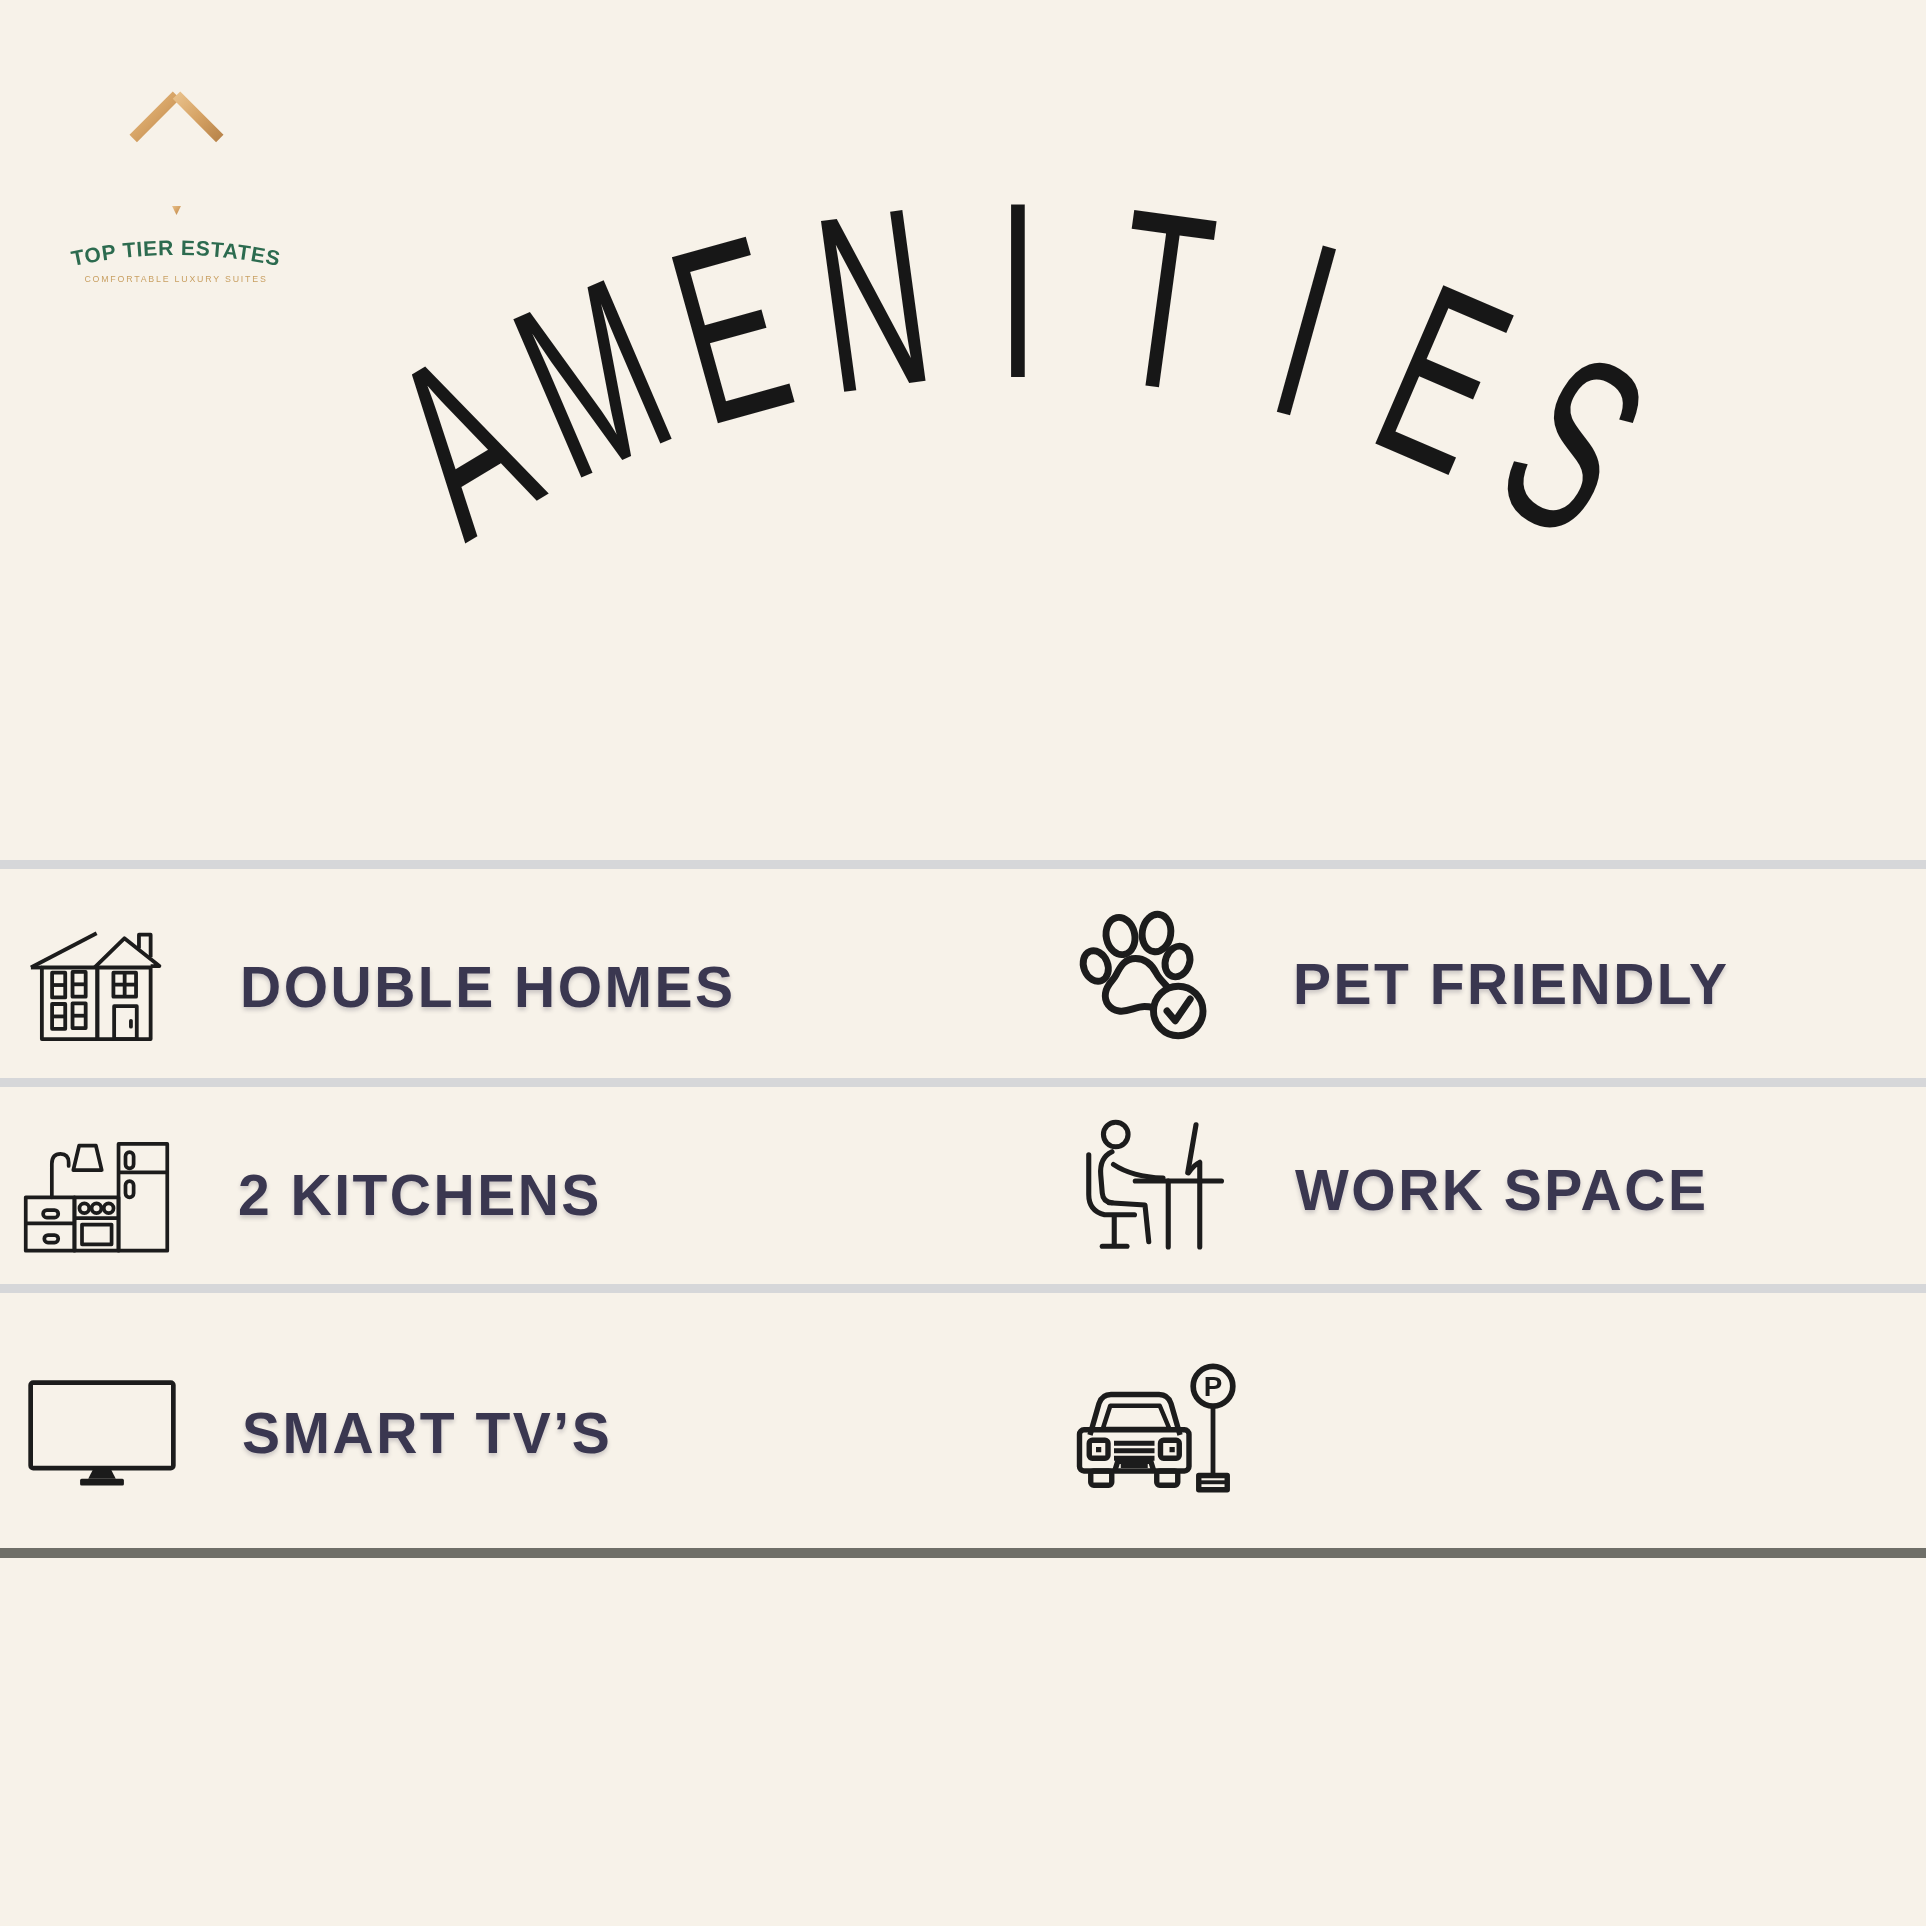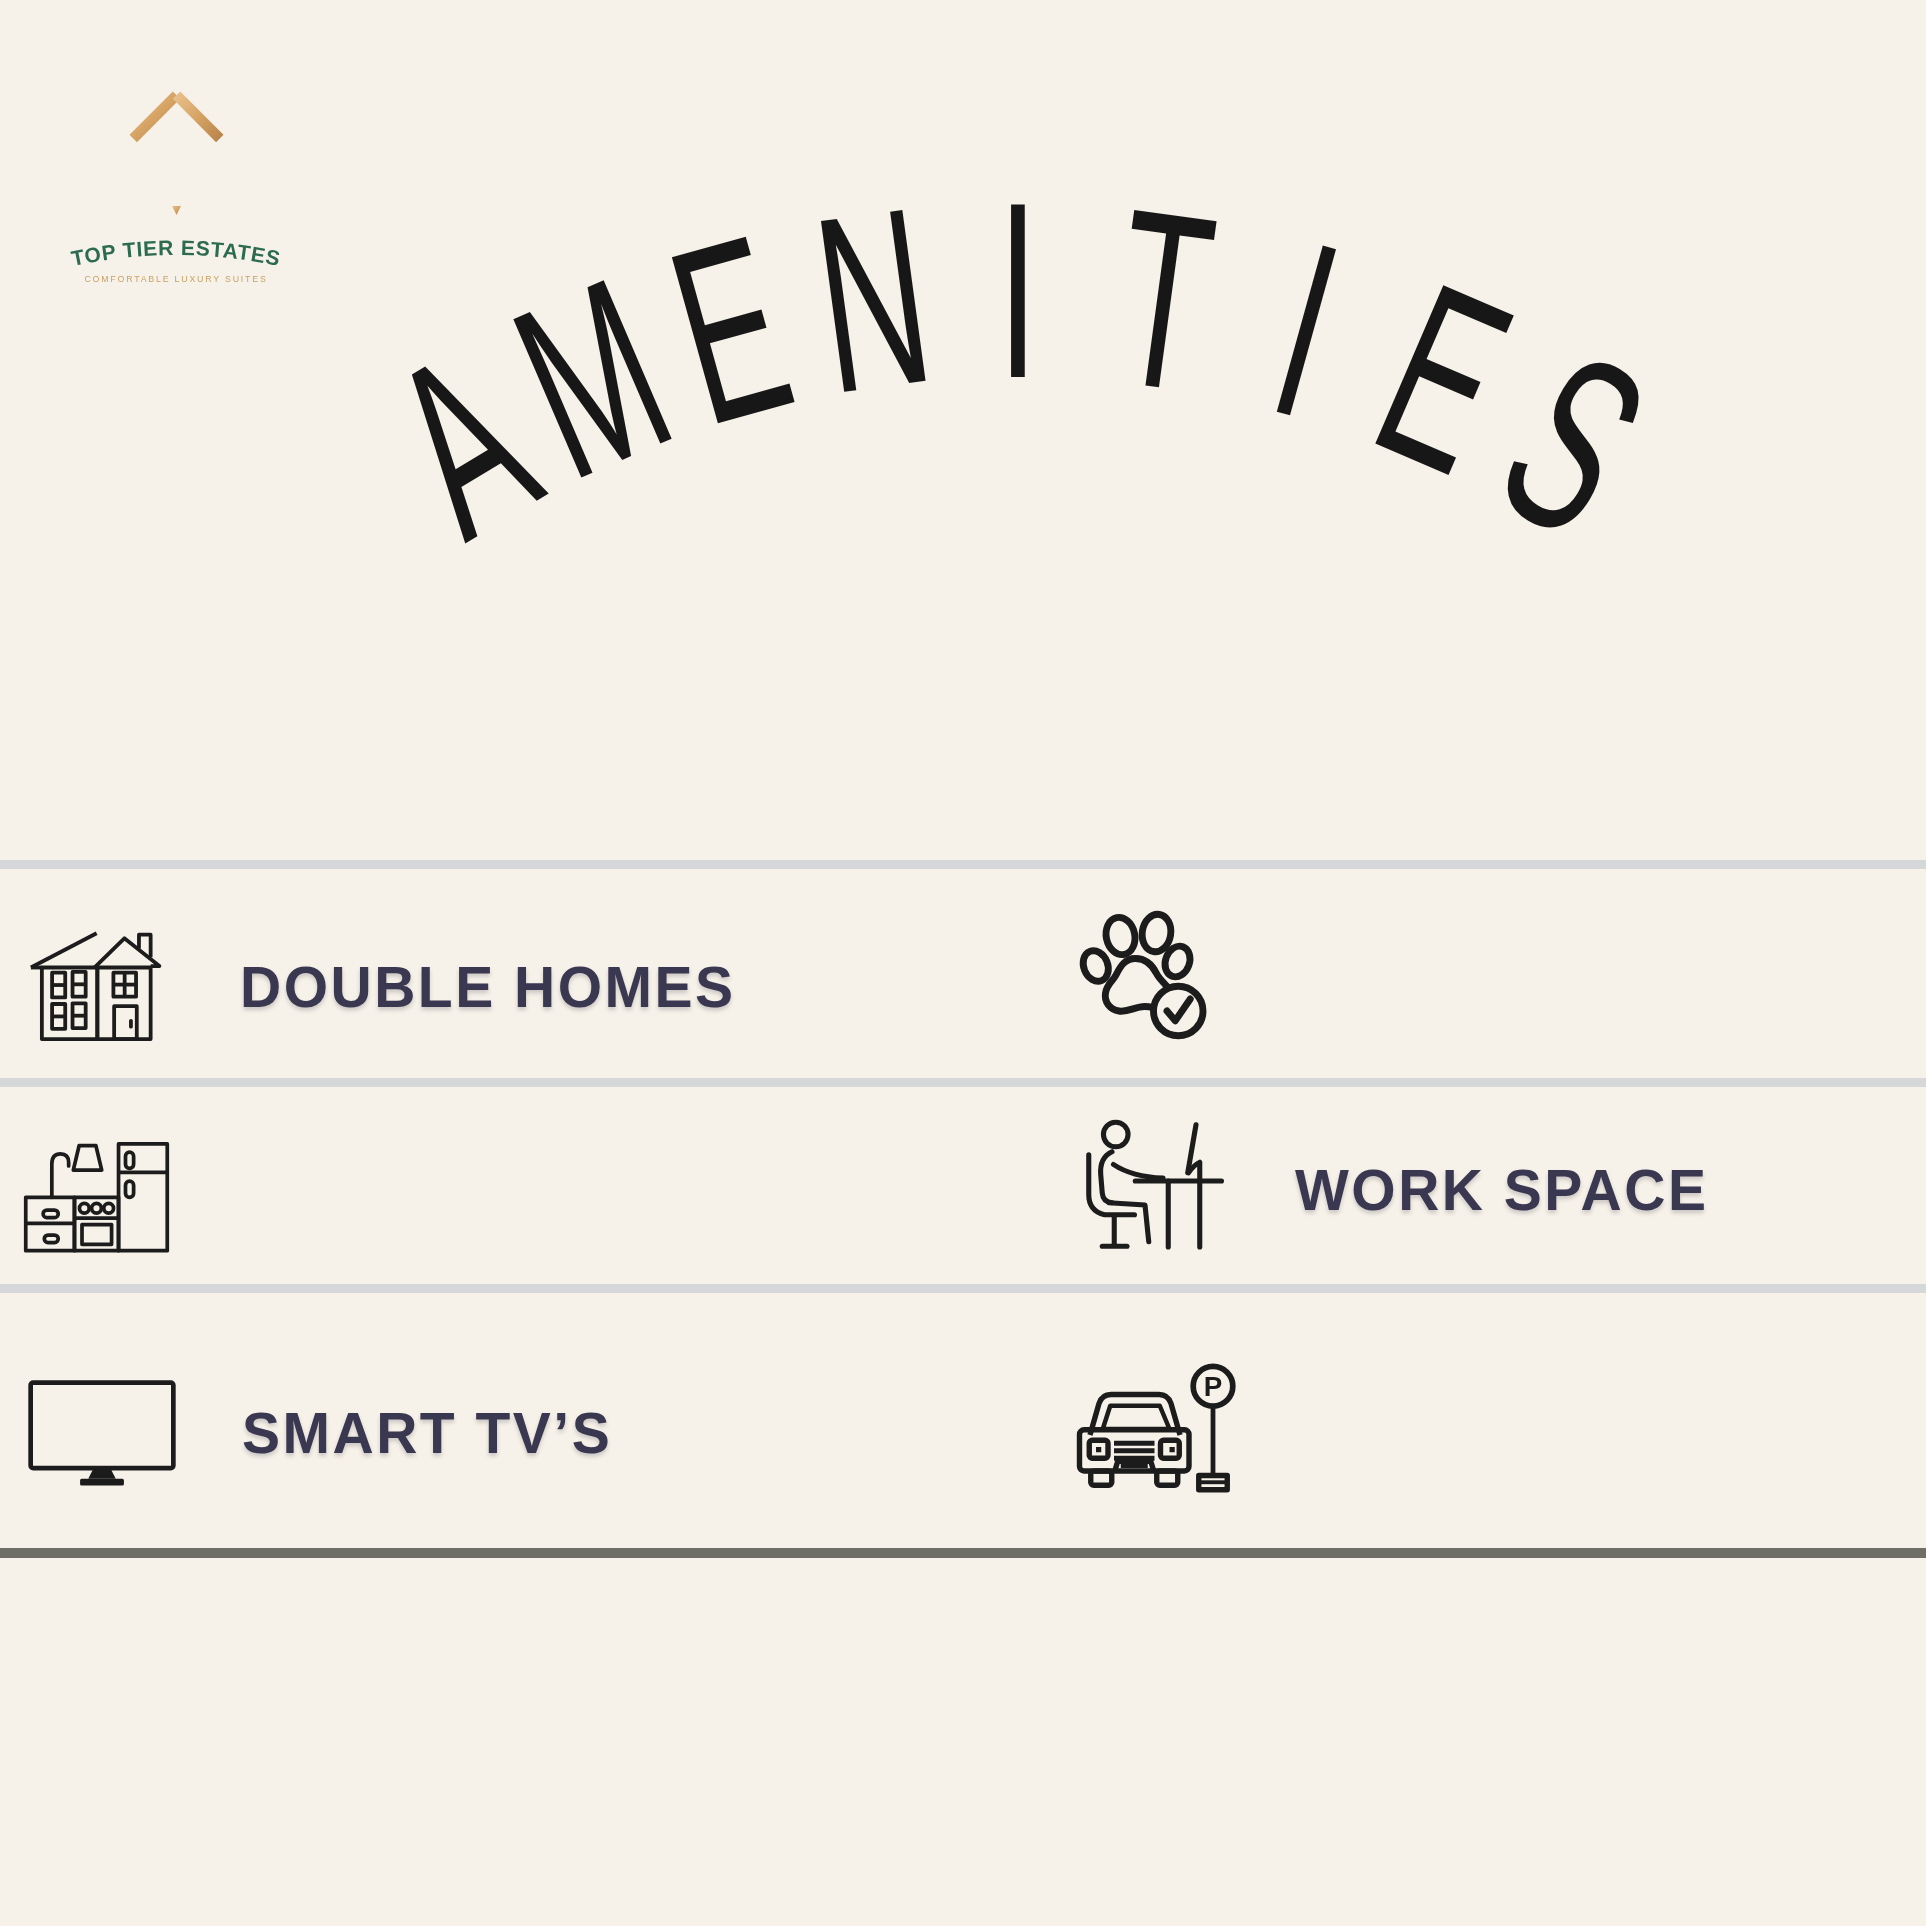--- a/index.html
+++ b/index.html
@@ -138,20 +138,21 @@
   <div class="cell" id="cell-1">
     <svg class="icon" width="150" height="150" viewBox="0 0 100 100" fill="none" stroke="#1c1c1c" stroke-width="4.6" stroke-linecap="round" stroke-linejoin="round">
       <ellipse cx="29" cy="18" rx="9.5" ry="12.5" transform="rotate(-12 29 18)"></ellipse>
       <ellipse cx="53" cy="16" rx="9.5" ry="12.5" transform="rotate(9 53 16)"></ellipse>
       <ellipse cx="12.5" cy="38" rx="8" ry="10.5" transform="rotate(-22 12.5 38)"></ellipse>
       <ellipse cx="67" cy="35" rx="8" ry="10.5" transform="rotate(20 67 35)"></ellipse>
       <path d="M 39 33 C 45 33 50 37 53 43 C 55 47 59 50 62 54 C 65 58 64 64 60 66 C 56 68 51 65 45 65 C 39 65 34 69 28 68 C 22 67 18 62 19 56 C 20 50 24 48 26 44 C 29 38 32 33 39 33 Z"></path>
       <circle cx="67.5" cy="68" r="16.5" fill="#f7f2e9"></circle>
       <path d="M 60 68 L 65.5 74.5 L 75.5 60"></path>
     </svg>
+    <div class="label">PET FRIENDLY</div>
   </div>
 
   <div class="cell" id="cell-2">
     <svg class="icon" width="151" height="116" viewBox="0 0 130 100" fill="none" stroke="#1c1c1c" stroke-width="3.2" stroke-linejoin="round">
       <rect x="84" y="6" width="42" height="92"></rect>
       <path d="M 84 30.5 L 126 30.5"></path>
       <rect x="90" y="13" width="7" height="14" rx="3.5"></rect>
       <rect x="90" y="38" width="7" height="14" rx="3.5"></rect>
       <path d="M 50 7.5 L 64.5 7.5 L 69.5 28.5 L 45 28.5 Z"></path>
       <path d="M 26.5 52 L 26.5 23 Q 26.5 14.5 34 14.5 Q 41 14.5 41 22 L 41 25" stroke-linecap="round"></path>
@@ -159,20 +160,21 @@
       <path d="M 4 74.5 L 46 74.5"></path>
       <rect x="19" y="63" width="13" height="6.5" rx="3.2"></rect>
       <rect x="20" y="84.5" width="12" height="6.5" rx="3.2"></rect>
       <rect x="46" y="52" width="38" height="46"></rect>
       <circle cx="54.5" cy="61.5" r="4.2"></circle>
       <circle cx="65" cy="61.5" r="4.2"></circle>
       <circle cx="75.5" cy="61.5" r="4.2"></circle>
       <path d="M 46 70 L 84 70"></path>
       <rect x="52.5" y="75.5" width="25.5" height="17"></rect>
     </svg>
+    <div class="label">2 KITCHENS</div>
   </div>
 
   <div class="cell" id="cell-3">
     <svg class="icon" width="150" height="150" viewBox="0 0 100 100" fill="none" stroke="#1c1c1c" stroke-width="3.4" stroke-linecap="round" stroke-linejoin="round">
       <circle cx="24.5" cy="13" r="8.2"></circle>
       <path d="M 22 24.5 C 15.5 27.5 14 34 14.5 40 L 15.5 52 Q 16 58 22 58.5"></path>
       <path d="M 20 58.5 L 44 60 L 46.5 84.5"></path>
       <path d="M 23 33 C 32 39 42 41.5 56 42"></path>
       <path d="M 6.5 26.5 L 6.5 53 Q 6.5 64 17 66.5 L 37 66.5"></path>
       <path d="M 23.5 67 L 23.5 86"></path>

